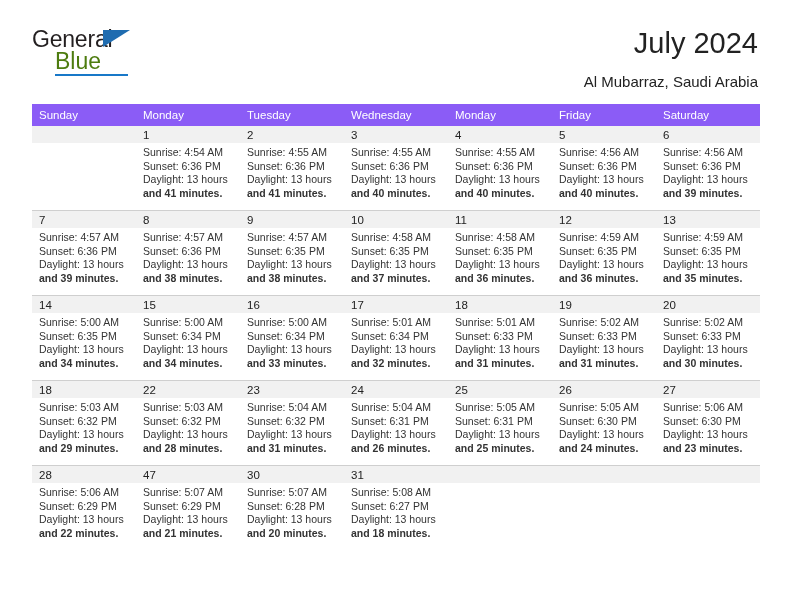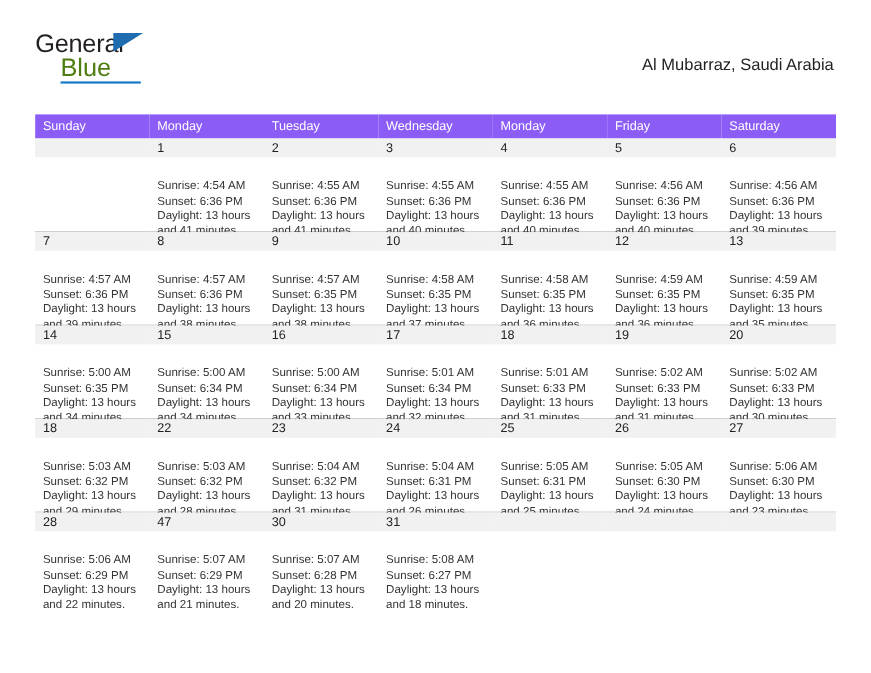--- a/index.html
+++ b/index.html
@@ -79,21 +79,21 @@
   .cal-title {
     font-size: 29px;
     color: #222222;
     line-height: 1.1;
     font-weight: normal;
     margin: 0;
   }
   .cal-subtitle {
     font-size: 15px;
     color: #222222;
-    margin-top: 24px;
+    margin-top: 14px;
     line-height: 1.1;
   }
 
   
   .calendar {
     position: absolute;
     left: 32px;
     top: 104px;
     width: 728px;
     border-collapse: collapse;
@@ -137,44 +137,45 @@
     line-height: 14px;
   }
   .cell.empty .daynum-band {
     background: #f1f1f1;
   }
   .cell-body {
     padding: 3px 6px 0 7px;
     font-size: 10.5px;
     color: #333333;
     line-height: 13.5px;
-    margin-top: 17px;
   }
   .cell-body div {
     white-space: nowrap;
   }
   .daylight-line2 {
     white-space: nowrap;
+    font-weight: bold;
   }
 </style>
 </head>
 <body>
 
 <div class="page">
 
   <div class="header">
 
     <div class="brand">
       <span class="brand-general">General</span>
       <span class="brand-tri"></span>
       <span class="brand-blue">Blue</span>
       <span class="brand-underline"></span>
     </div>
 
     <div class="title-wrap">
+      <h1 class="cal-title">July 2024</h1>
       <div class="cal-subtitle">Al Mubarraz, Saudi Arabia</div>
     </div>
 
   </div>
 
   <table class="calendar">
     <thead>
       <tr>
         <th>Sunday</th>
         <th>Monday</th>

